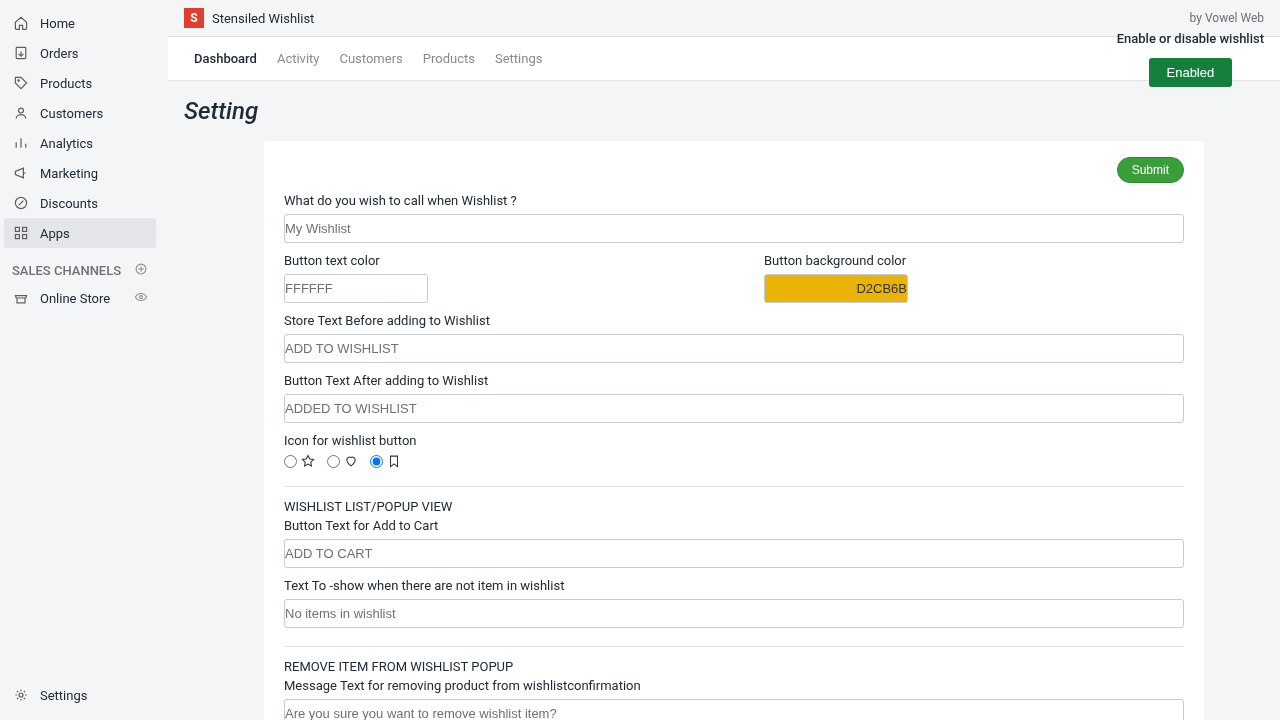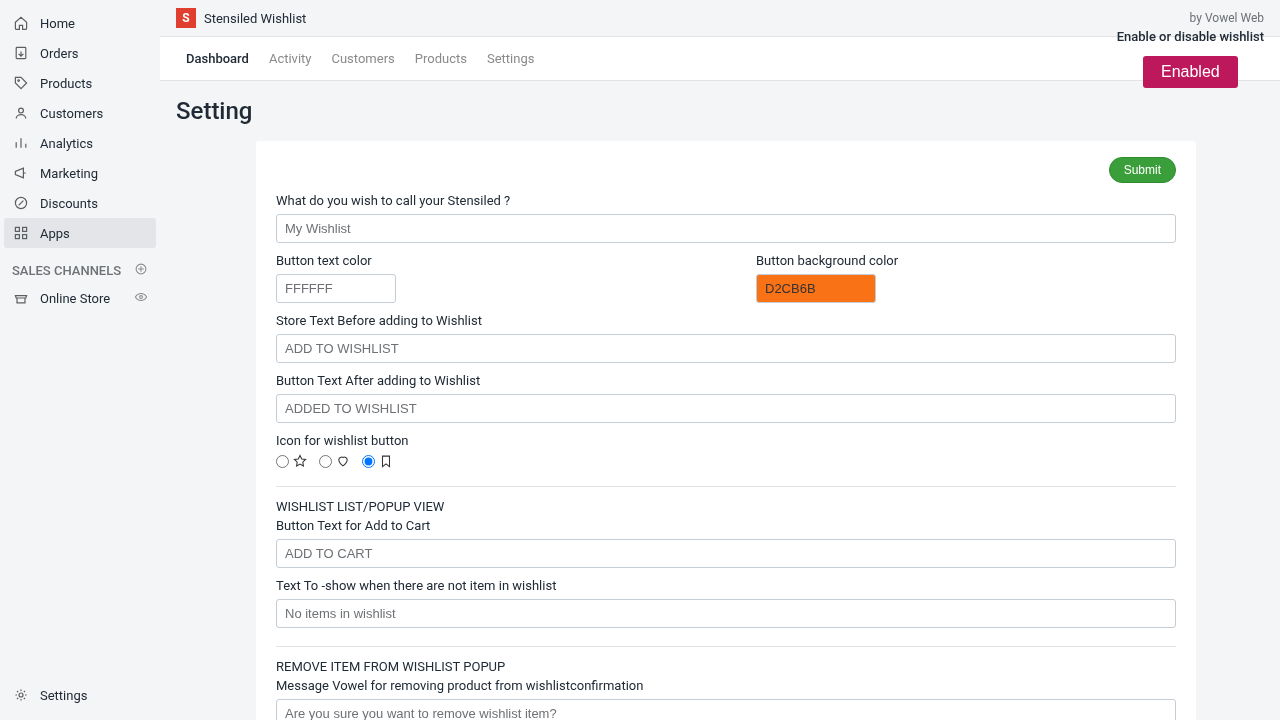--- a/index.html
+++ b/index.html
@@ -1,17 +1,17 @@
 <!DOCTYPE html>
 <html><head>
 <meta charset="utf-8">
 <style>
 * { margin: 0; padding: 0; box-sizing: border-box; }
 body { font-family: -apple-system, BlinkMacSystemFont, "Segoe UI", Roboto, sans-serif; background: #f4f5f7; color: #212b36; font-size: 13px; }
-.app { display: flex; height: 100vh; }
+.app { display: flex; height: 100vh; gap: 8px; }
 .sidebar { width: 160px; background: #f4f5f7; display: flex; flex-direction: column; padding-top: 8px; }
 .sidebar-item { display: flex; align-items: center; padding: 6px 12px; cursor: pointer; color: #212b36; }
 .sidebar-item.active { background: #e3e5e8; border-radius: 3px; margin: 0 4px; padding: 6px 8px; text-align: center; }
 .sidebar-item .icon { width: 18px; height: 18px; margin-right: 10px; color: #5c5f62; display: flex; align-items: center; justify-content: center; }
 .sidebar-item .label { font-size: 13px; }
 .sidebar-section { padding: 8px 12px 4px; font-size: 13px; color: #6d7175; font-weight: 500; display: flex; justify-content: space-between; align-items: center; margin-top: 6px; }
 .sidebar-spacer { flex: 1; }
 .sidebar-bottom { padding-bottom: 10px; }
 .eye-icon { color: #8a8a8a; }
 .plus-icon { color: #8a8a8a; }
@@ -20,32 +20,32 @@
 .topbar { background: #f4f5f7; padding: 8px 16px; display: flex; align-items: center; border-bottom: 1px solid #e1e3e5; }
 .brand-icon { width: 20px; height: 20px; background: #e03e2f; margin-right: 8px; display: flex; align-items: center; justify-content: center; color: #fff; font-weight: bold; font-size: 12px; }
 .brand-name { font-size: 13px; color: #212b36; }
 .topbar-right { margin-left: auto; font-size: 12px; color: #6d7175; }
 
 .subnav { background: #fff; border-bottom: 1px solid #e1e3e5; padding: 0 16px; display: flex; align-items: center; height: 44px; }
 .subnav-tab { padding: 12px 10px; font-size: 13px; color: #8a8a8a; cursor: pointer; }
 .subnav-tab.current { color: #212b36; font-weight: 500; }
 .subnav-right { margin-left: auto; display: flex; align-items: center; gap: 12px; flex-direction: column; }
 .subnav-label { font-size: 13px; font-weight: 500; color: #212b36; }
-.btn-enabled { background: #be185d; color: #fff; border: none; padding: 7px 18px; border-radius: 3px; font-size: 16px; cursor: pointer; }
+.btn-enabled { background: #15803d; color: #fff; border: none; padding: 7px 18px; border-radius: 3px; font-size: 13px; cursor: pointer; }
 
 .content { padding: 16px; }
-.page-title { font-size: 24px; font-weight: 500; margin-bottom: 16px; }
+.page-title { font-size: 24px; font-weight: 500; margin-bottom: 16px; font-style: italic; }
 .card { background: #fff; border-radius: 3px; padding: 16px 20px 20px; max-width: 940px; margin-left: 80px; }
 .card-header { display: flex; justify-content: flex-end; margin-bottom: 4px; }
 .btn-submit { background: #3a9e3a; color: #fff; border: 1px solid #2e8b2e; padding: 5px 14px; border-radius: 13px; font-size: 12px; cursor: pointer; }
 
 .form-label { font-size: 13px; color: #212b36; margin-bottom: 6px; margin-top: 10px; display: block; }
-.form-input { width: 100%; padding: 6px 8px; border: 1px solid #c4cdd5; border-radius: 3px; font-size: 13px; color: #6d7175; background: #fff; }
-.form-input.small { width: 120px; }
-.form-input.colorbg { background: #f97316; color: #333; }
+.form-input { width: 100%; padding: 6px 0; border: 1px solid #c4cdd5; border-radius: 3px; font-size: 13px; color: #6d7175; background: #fff; }
+.form-input.small { width: 144px; }
+.form-input.colorbg { background: #eab308; color: #333; text-align: right; }
 .row { display: flex; gap: 60px; }
 .col { flex: 1; }
 .icon-radios { display: flex; gap: 12px; align-items: center; margin-top: 6px; }
 .radio-opt { display: flex; align-items: center; gap: 4px; }
 .radio-opt input { cursor: pointer; }
 .icon-svg { width: 14px; height: 14px; }
 .divider { border: none; border-top: 1px solid #e1e3e5; margin: 18px 0 12px; }
 .section-head { font-size: 13px; color: #212b36; margin-bottom: 4px; }
 </style>
 </head>
@@ -179,21 +179,21 @@
     </div>
 
     <div class="content">
       <h1 class="page-title">Setting</h1>
 
       <div class="card">
         <div class="card-header">
           <button class="btn-submit">Submit</button>
         </div>
 
-        <label class="form-label">What do you wish to call your Stensiled ?</label>
+        <label class="form-label">What do you wish to call when Wishlist ?</label>
         <input class="form-input" value="My Wishlist" style="">
 
         <div class="row">
           <div class="col">
             <label class="form-label">Button text color</label>
             <input class="form-input small" value="FFFFFF" style="">
           </div>
           <div class="col">
             <label class="form-label">Button background color</label>
             <input class="form-input small colorbg" value="D2CB6B" style="">
@@ -233,18 +233,18 @@
         <div class="section-head">WISHLIST LIST/POPUP VIEW</div>
         <label class="form-label" style="margin-top:4px">Button Text for Add to Cart</label>
         <input class="form-input" value="ADD TO CART" style="">
 
         <label class="form-label">Text To -show when there are not item in wishlist</label>
         <input class="form-input" value="No items in wishlist" style="">
 
         <hr class="divider">
 
         <div class="section-head">REMOVE ITEM FROM WISHLIST POPUP</div>
-        <label class="form-label" style="margin-top:4px">Message Vowel for removing product from wishlistconfirmation</label>
+        <label class="form-label" style="margin-top:4px">Message Text for removing product from wishlistconfirmation</label>
         <input class="form-input" value="Are you sure you want to remove wishlist item?" style="">
       </div>
     </div>
   </div>
 </div>
 
 </body></html>

